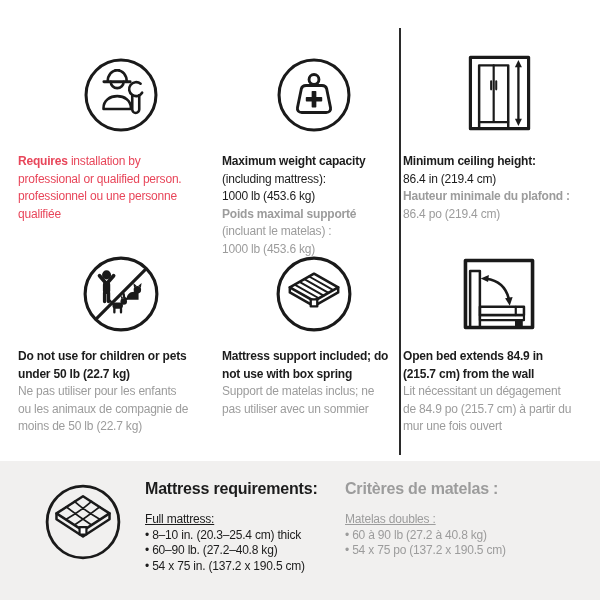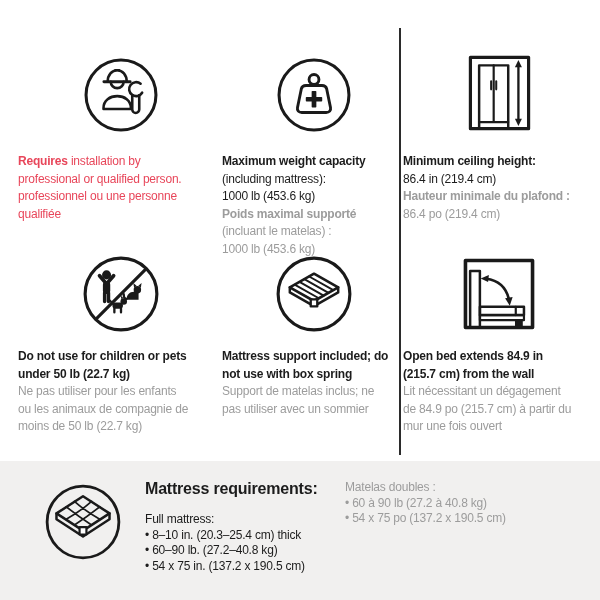--- a/index.html
+++ b/index.html
@@ -24,21 +24,21 @@
   .ln{font-size:12px;line-height:17.5px;letter-spacing:-0.2px;white-space:nowrap;}
   .b{font-weight:bold;}
   .gray{color:#9c9c9c;}
   .red{color:#e8465a;}
   .divider{position:absolute;left:399px;top:28px;width:1.5px;height:427px;background:#2b2b2b;}
   .bottom{position:absolute;left:0;top:461px;width:600px;height:139px;background:#f1f0ef;}
   .bottom .iconwrap{position:absolute;left:44px;top:22px;}
   .block-en{position:absolute;left:145px;top:19px;}
   .block-fr{position:absolute;left:345px;top:19px;}
   .bh{font-size:16px;font-weight:bold;letter-spacing:-0.2px;margin:0 0 14px 0;}
-  .bl{font-size:12px;line-height:15.5px;letter-spacing:-0.2px;margin:0;white-space:nowrap;}
+  .bl{font-size:12px;line-height:15.5px;letter-spacing:-0.2px;margin:0;white-space:nowrap;text-decoration:underline;}
   ul.blist{list-style:none;margin:0;padding:0;}
   ul.blist li{font-size:12px;line-height:15.5px;letter-spacing:-0.2px;white-space:nowrap;}
   ul.blist li::before{content:"• ";}
   svg{display:block;}
   .s{stroke:#1a1a1a;fill:none;stroke-linecap:round;stroke-linejoin:round;}
   .f{fill:#1a1a1a;stroke:none;}
   .wf{fill:#ffffff;stroke:#1a1a1a;stroke-linecap:round;stroke-linejoin:round;}
 </style>
 </head>
 <body>
@@ -206,20 +206,21 @@
       <p class="bh">Mattress requirements:</p>
       <p class="bl">Full mattress:</p>
       <ul class="blist">
         <li>8–10 in. (20.3–25.4 cm) thick</li>
         <li>60–90 lb. (27.2–40.8 kg)</li>
         <li>54 x 75 in. (137.2 x 190.5 cm)</li>
       </ul>
     </div>
 
     <div class="block-fr gray">
+      <p class="bh">Critères de matelas :</p>
       <p class="bl">Matelas doubles :</p>
       <ul class="blist">
         <li>60 à 90 lb (27.2 à 40.8 kg)</li>
         <li>54 x 75 po (137.2 x 190.5 cm)</li>
       </ul>
     </div>
   </div>
 
 </div>
 

